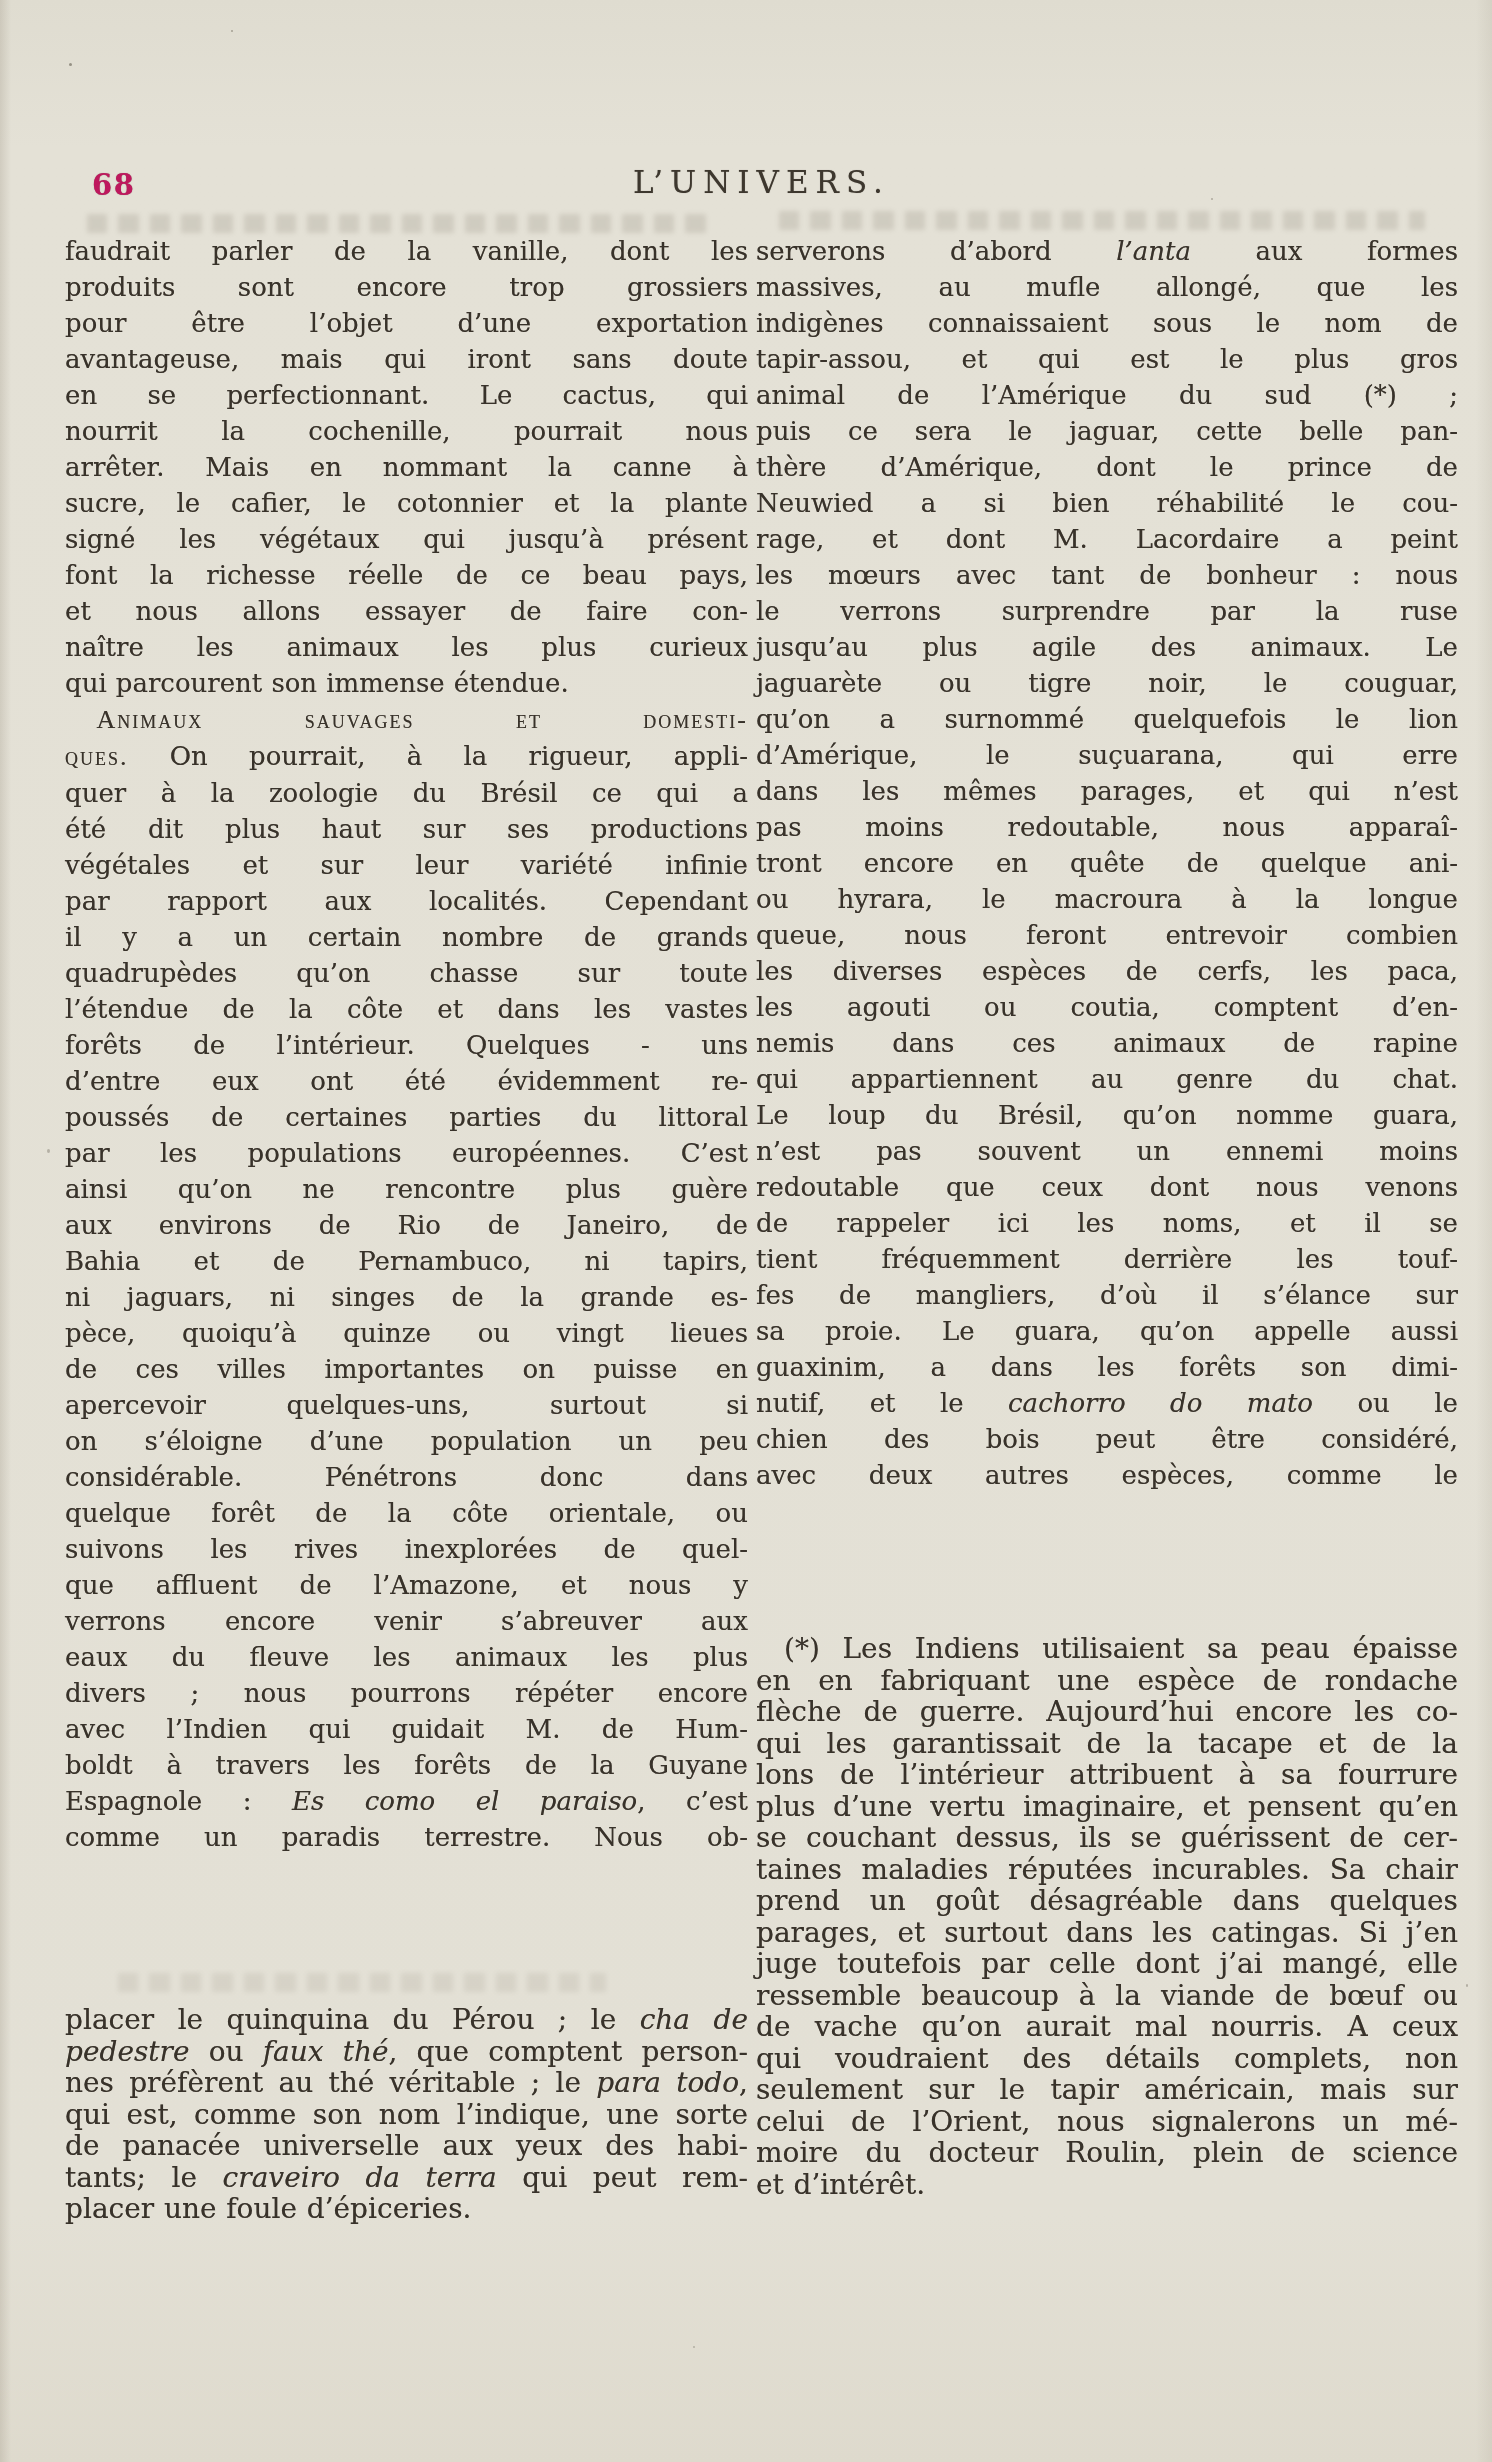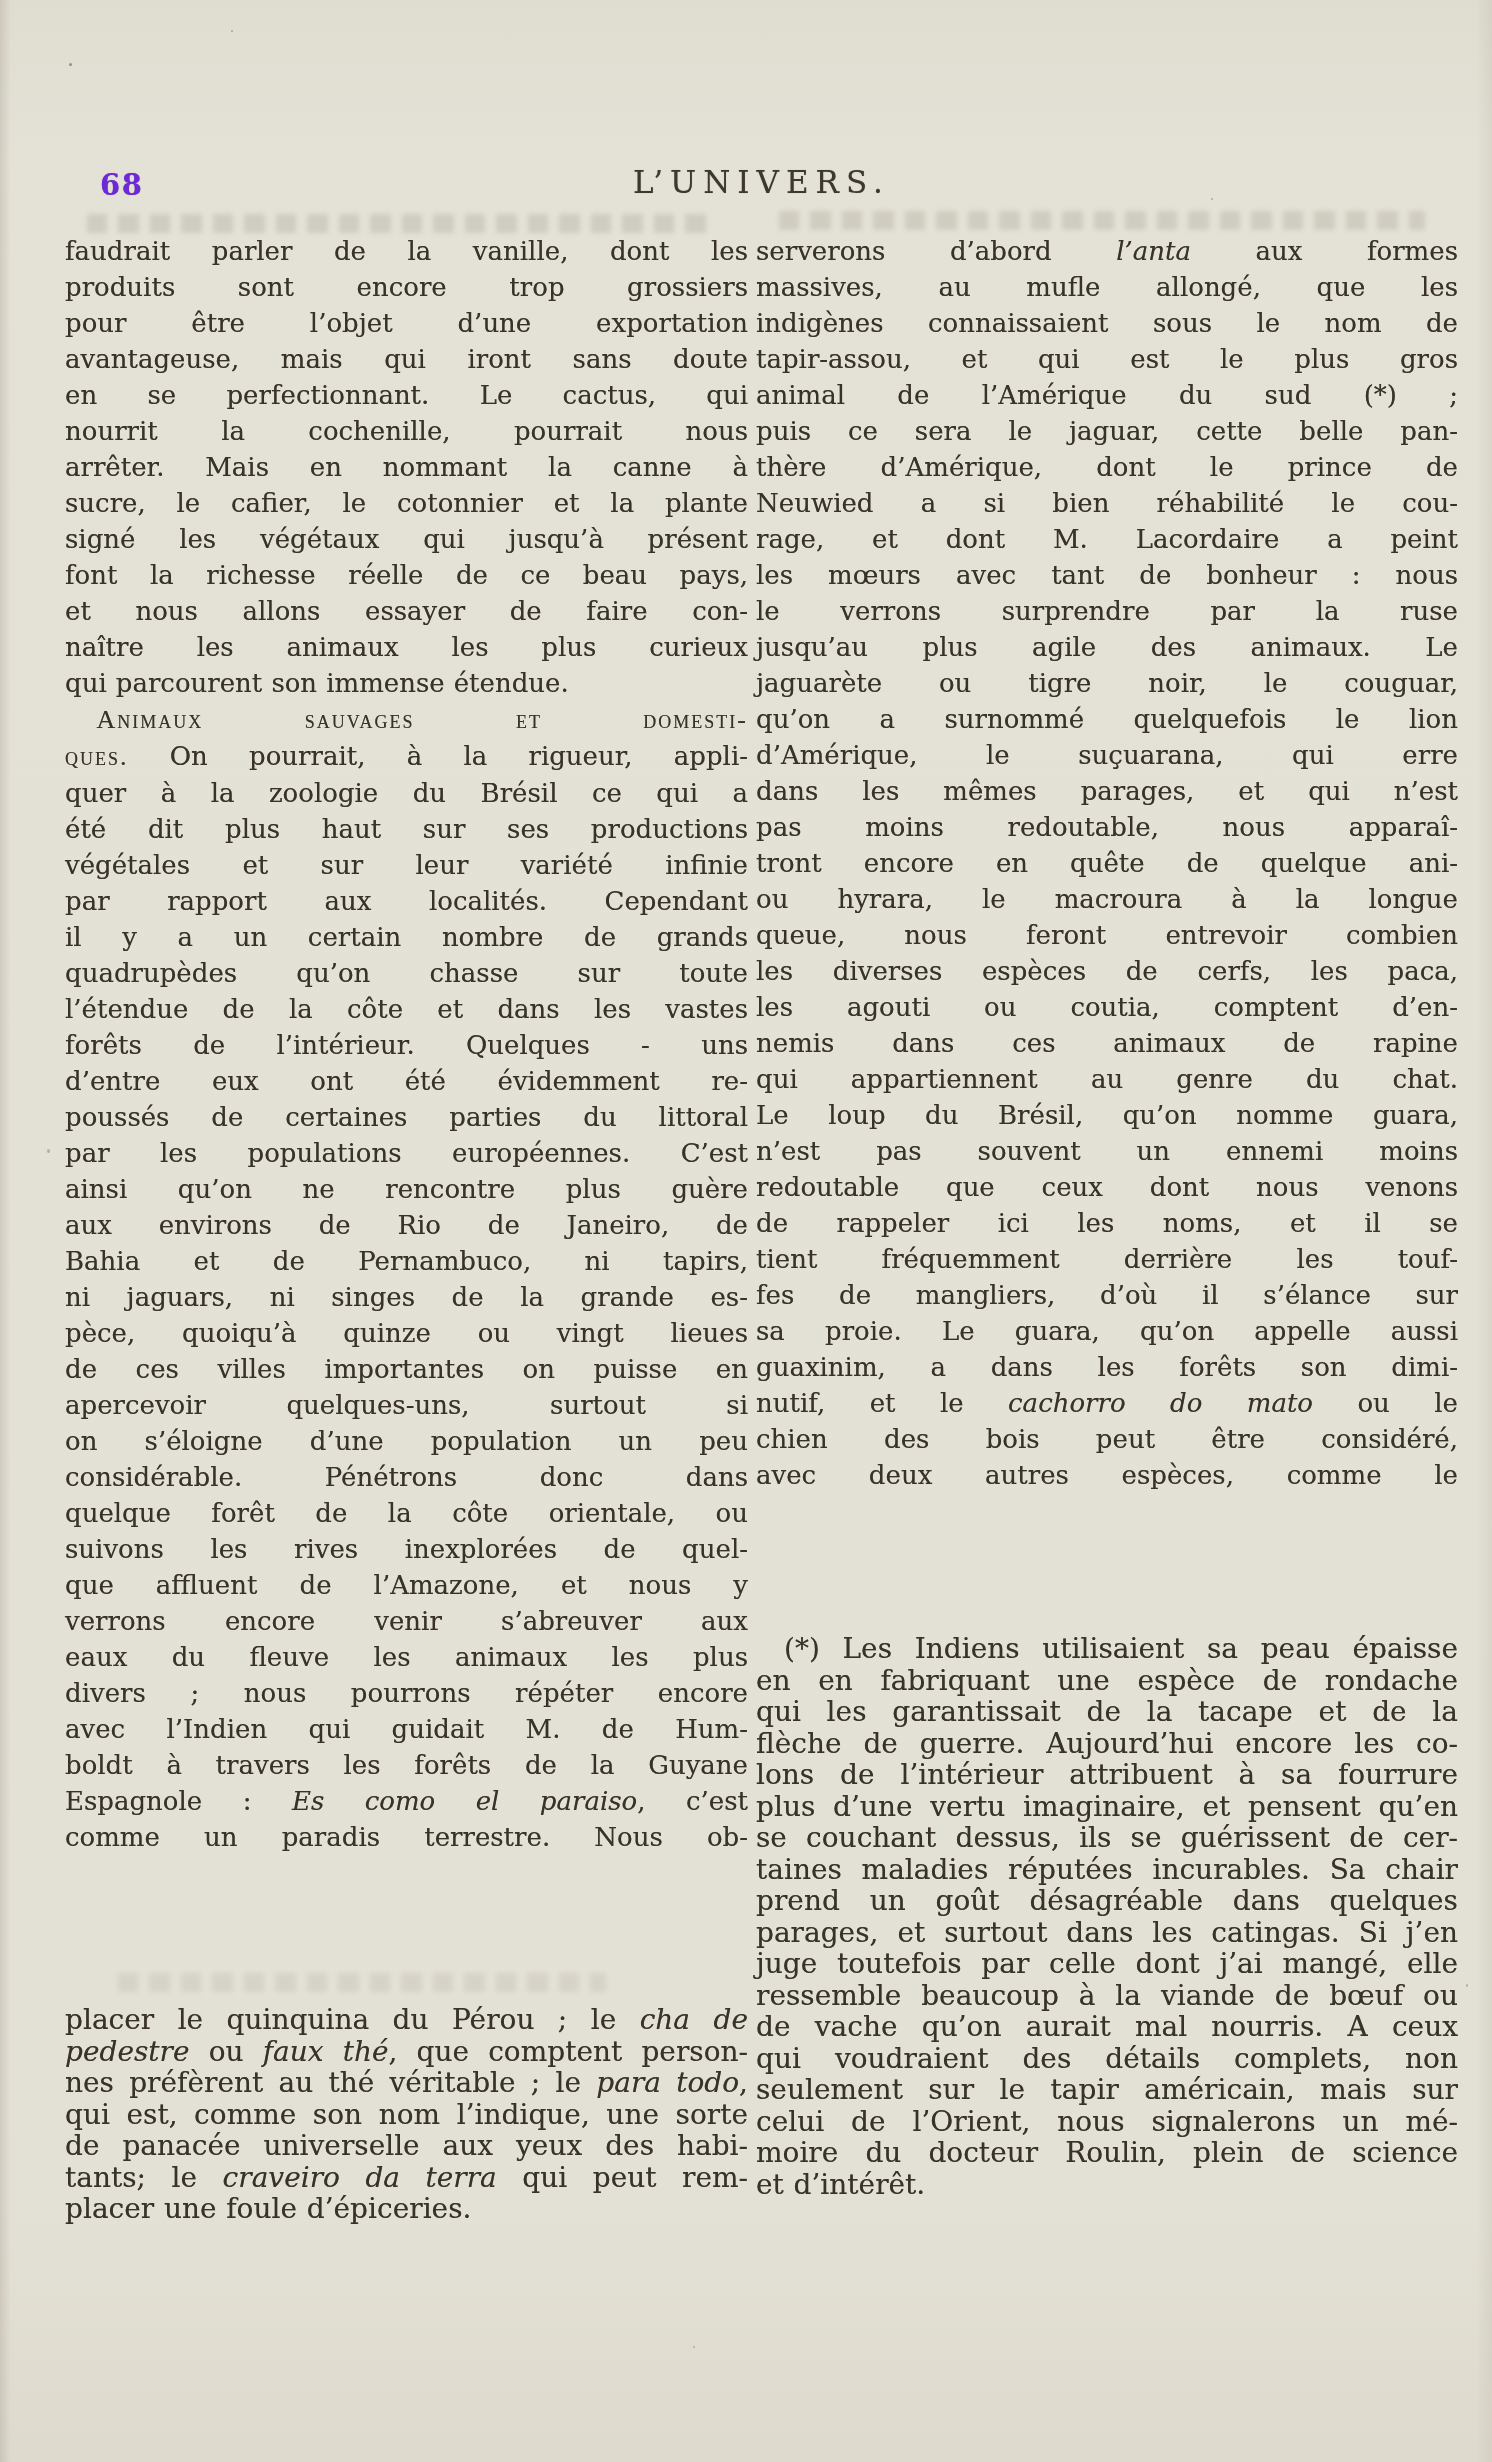--- a/index.html
+++ b/index.html
@@ -10,22 +10,22 @@
     color:#38322a;
   }
   .paper{
     position:absolute;inset:0;
     background:
       linear-gradient(90deg, rgba(120,108,90,.18) 0, rgba(120,108,90,0) 11px),
       linear-gradient(270deg, rgba(120,108,90,.10) 0, rgba(120,108,90,0) 17.3px),
       linear-gradient(180deg, #dfdcd0 0%, #e4e1d6 6%, #e3e0d5 90%, #dedacd 100%);
   }
   .pagenum{
-    position:absolute;left:100px;top:168px;
-    font-size:29px;font-weight:bold;letter-spacing:1.6px;color:#6d28d9;
+    position:absolute;left:92px;top:168px;
+    font-size:29px;font-weight:bold;letter-spacing:1.6px;color:#be185d;
     text-shadow:0 0 0.8px rgba(61,55,46,.5);
   }
   .header{
     position:absolute;left:65px;top:164px;width:1393px;
     text-align:center;font-size:31px;letter-spacing:7px;color:#3d372e;
     text-shadow:0 0 0.8px rgba(61,55,46,.45);
   }
   .col{position:absolute;}
   .col-left-main{left:65px;top:233px;width:683px;}
   .col-right-main{left:756px;top:233px;width:702px;}
@@ -158,22 +158,22 @@
     <div class="tline"><span>nes préfèrent au thé véritable ; le </span><span class="it">para todo</span><span>,</span></div>
     <div class="tline"><span>qui est, comme son nom l’indique, une sorte</span></div>
     <div class="tline"><span>de panacée universelle aux yeux des habi-</span></div>
     <div class="tline"><span>tants; le </span><span class="it">craveiro da terra</span><span> qui peut rem-</span></div>
     <div class="tline lastline"><span>placer une foule d’épiceries.</span></div>
   </div>
 
 <div class="col col-right-fn fn">
     <div class="tline" style="text-indent: 28px;"><span>(*) Les Indiens utilisaient sa peau épaisse</span></div>
     <div class="tline"><span>en en fabriquant une espèce de rondache</span></div>
+    <div class="tline"><span>flèche de guerre. Aujourd’hui encore les co-</span></div>
     <div class="tline"><span>qui les garantissait de la tacape et de la</span></div>
-    <div class="tline"><span>flèche de guerre. Aujourd’hui encore les co-</span></div>
     <div class="tline"><span>lons de l’intérieur attribuent à sa fourrure</span></div>
     <div class="tline"><span>plus d’une vertu imaginaire, et pensent qu’en</span></div>
     <div class="tline"><span>se couchant dessus, ils se guérissent de cer-</span></div>
     <div class="tline"><span>taines maladies réputées incurables. Sa chair</span></div>
     <div class="tline"><span>prend un goût désagréable dans quelques</span></div>
     <div class="tline"><span>parages, et surtout dans les catingas. Si j’en</span></div>
     <div class="tline"><span>juge toutefois par celle dont j’ai mangé, elle</span></div>
     <div class="tline"><span>ressemble beaucoup à la viande de bœuf ou</span></div>
     <div class="tline"><span>de vache qu’on aurait mal nourris. A ceux</span></div>
     <div class="tline"><span>qui voudraient des détails complets, non</span></div>

